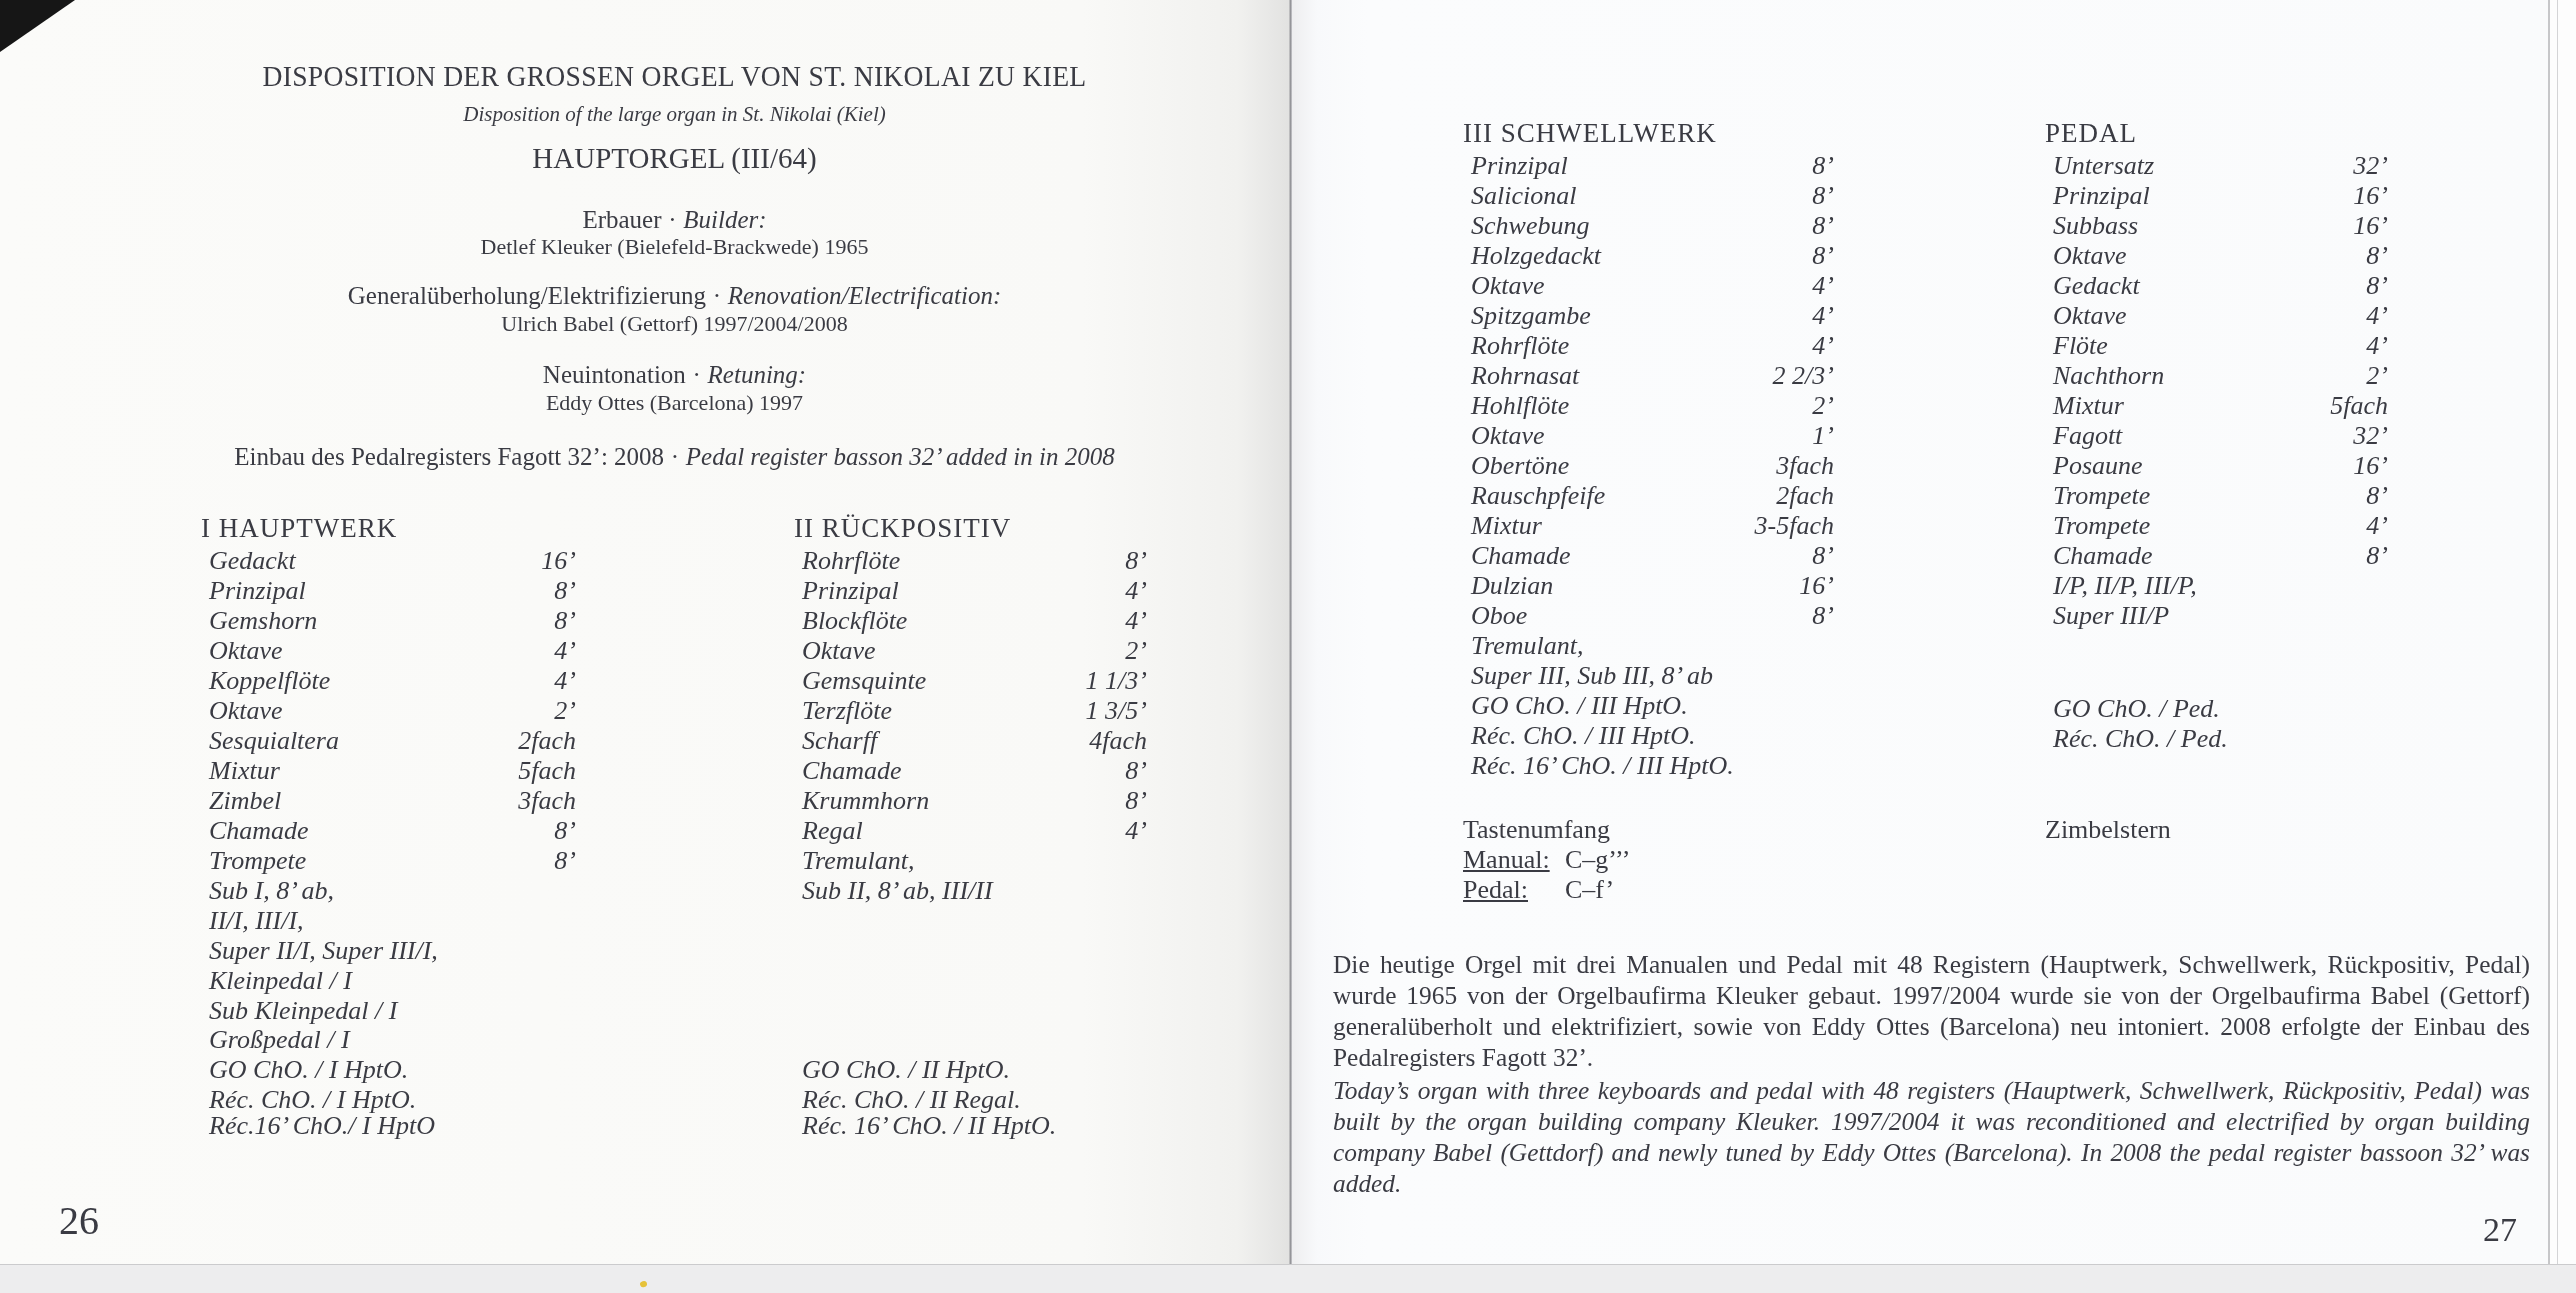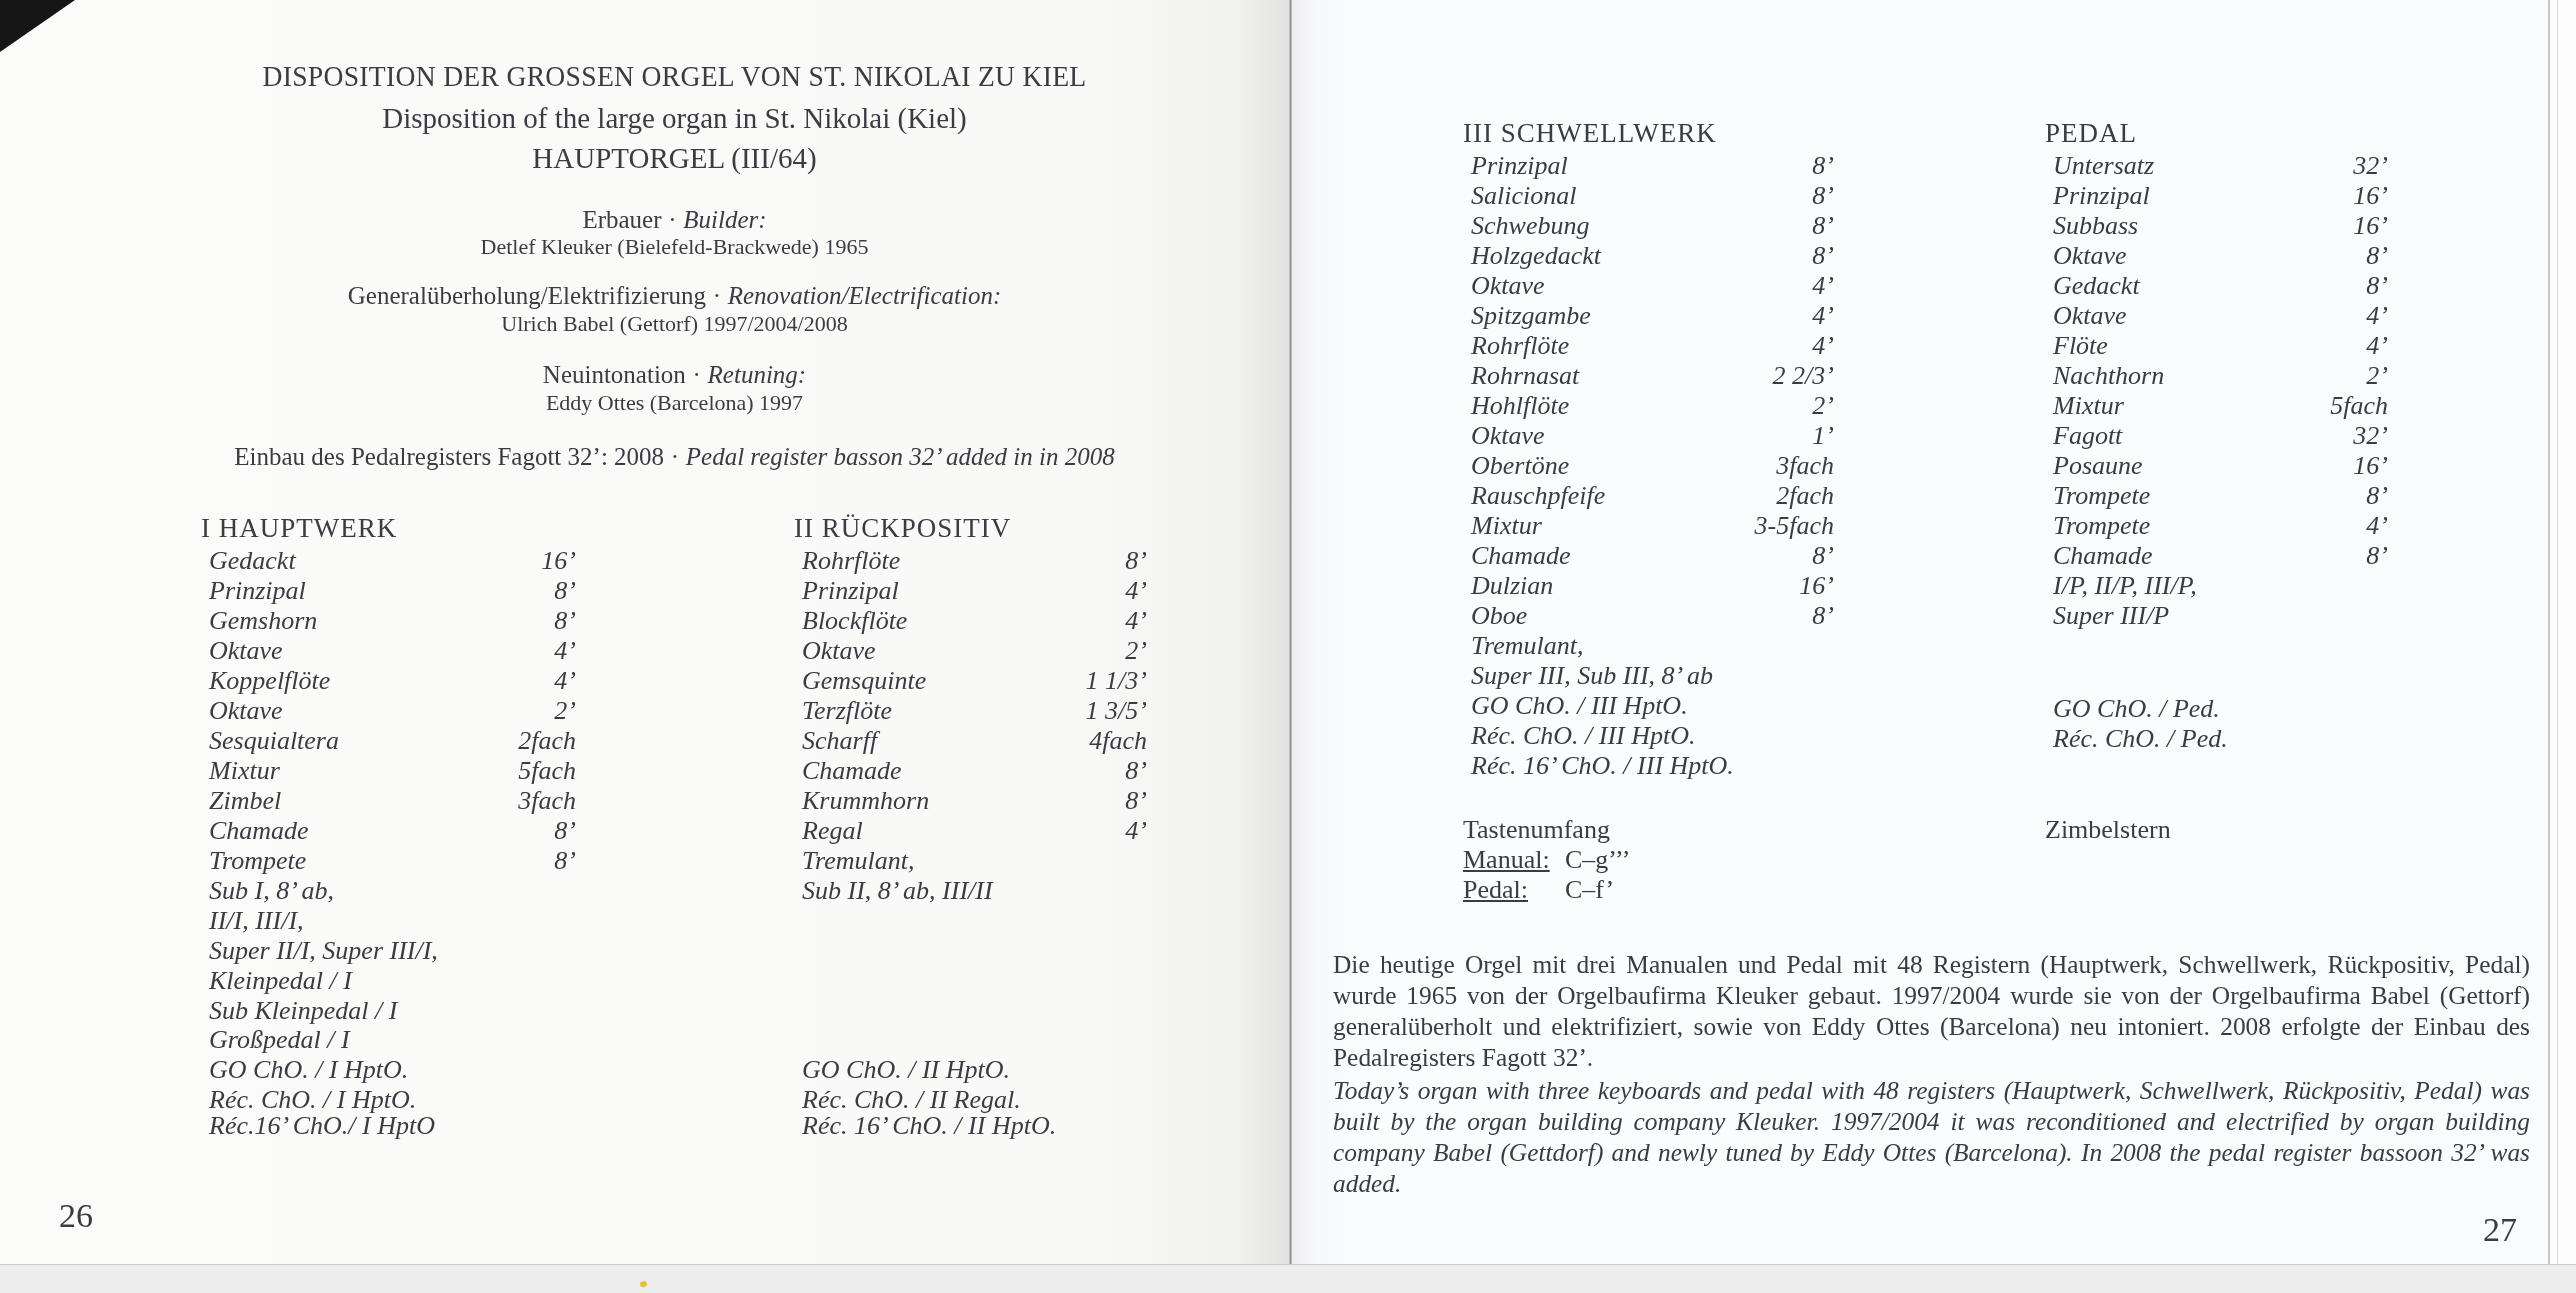--- a/index.html
+++ b/index.html
@@ -33,41 +33,41 @@
     position:absolute;left:0;top:0;width:75px;height:52px;
     background:#161616;clip-path:polygon(0 0,100% 0,0 100%);
   }
   .yellow-dot{
     position:absolute;left:640px;top:1281px;width:7.4px;height:6px;
     background:#e6c23a;border-radius:50%;transform:rotate(-18deg);
   }
   
   .cline{position:absolute;left:57px;width:1235px;text-align:center;white-space:nowrap;}
   .doc-title{top:60px;font-size:29.4px;letter-spacing:0.3px;transform:scaleX(.94);}
-  .doc-subtitle{top:102px;font-size:29px;}
+  .doc-subtitle{top:102px;font-size:21px;font-style:italic;}
   .doc-organ{top:142px;font-size:29px;}
   .credit-label,.note-line{font-size:25px;}
   .credit-value{font-size:22px;font-family:Liberation Serif, serif;}
   .sep-dot{margin:0 6.7px;}
   em{font-style:italic;}
   
   .col{position:absolute;top:0;height:1264px;}
   .col-header{position:absolute;left:0;width:100%;font-size:27px;letter-spacing:1px;white-space:nowrap;}
   .group{position:absolute;left:8px;width:100%;font-style:italic;}
   .stop-row{display:flex;justify-content:space-between;height:30px;font-size:26px;line-height:30px;white-space:nowrap;}
   .stop-size{white-space:nowrap;padding-left:6.7px;}
   
   .compass{position:absolute;left:1463px;top:815px;width:363px;font-size:26px;line-height:30px;}
   .compass-label{display:inline-block;width:102px;text-decoration:underline;}
   .zimbelstern{position:absolute;left:2045px;top:815px;font-size:26px;line-height:30px;}
   
   .para-de{position:absolute;left:1333px;top:949px;width:1197px;font-size:25.4px;line-height:31px;text-align:justify;}
   .para-en{position:absolute;left:1333px;top:1075px;width:1197px;font-size:25.4px;line-height:31px;font-style:italic;text-align:justify;}
   
-  .pn-left{position:absolute;left:59px;top:1197px;font-size:34px;}
+  .pn-left{position:absolute;left:59px;top:1197px;font-size:40px;}
   .pn-right{position:absolute;left:2483px;top:1211px;font-size:34px;}
 </style>
 </head>
 <body>
 
 <div id="canvas">
 
   <div class="page-left"></div>
   <div class="page-right"></div>
   <div class="gutter-line"></div>

